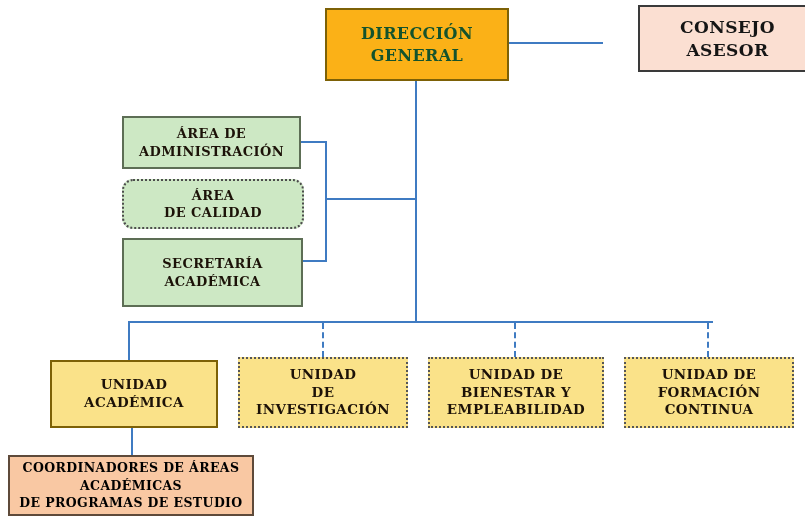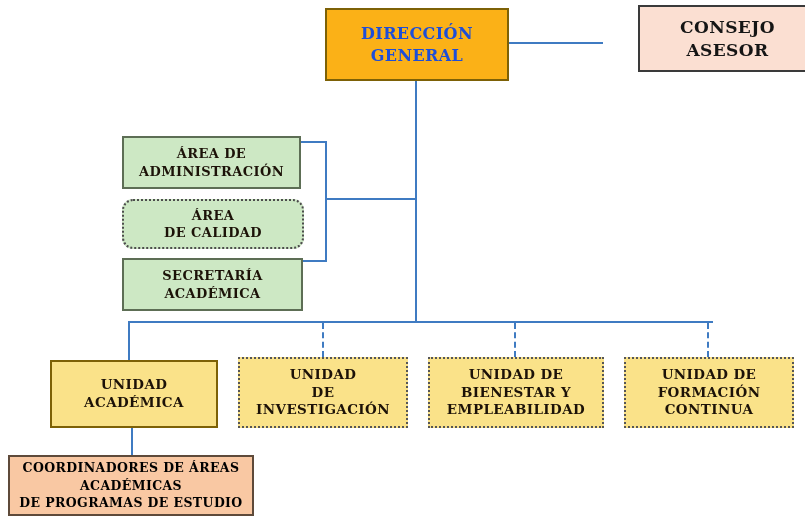--- a/index.html
+++ b/index.html
@@ -17,23 +17,23 @@
     display: flex;
     align-items: center;
     justify-content: center;
     text-align: center;
     font-weight: bold;
     white-space: pre-line;
     line-height: 1.32;
     letter-spacing: 0.4px;
     color: #1c1208;
   }
-  .fill-orange { background: #fbb117; border: 2px solid #7d6106; color: #1d4ed8; }
+  .fill-orange { background: #fbb117; border: 2px solid #7d6106; color: #14532d; }
   .fill-peach  { background: #fbdfd2; border: 2px solid #3a3a3a; color: #151515; }
-  .fill-green  { background: #cde8c4; margin-top: 20px; }
+  .fill-green  { background: #cde8c4; }
   .green-solid { border: 2px solid #5d6e55; }
   .green-dot   { border: 2px dotted #4c4c4c; }
   .fill-yellow { background: #fae289; }
   .yellow-solid{ border: 2px solid #7d6106; }
   .yellow-dot  { border: 2px dotted #565656; }
   .fill-salmon { background: #f9c8a3; border: 2px solid #5e4a3a; color: #000000; }
   .line {
     position: absolute;
   }
   .h-solid { height: 2px; background: #3f7bc2; }
@@ -63,21 +63,21 @@
 
   <div class="node fill-peach" style="left:638px; top:5px; width:179px; height:67px; font-size:17px;">CONSEJO
 ASESOR</div>
 
   <div class="node fill-green green-solid" style="left:122px; top:116px; width:179px; height:53px; font-size:13px;">ÁREA DE
 ADMINISTRACIÓN</div>
 
   <div class="node fill-green green-dot" style="left:122px; top:179px; width:182px; height:50px; font-size:13px;border-radius:11px;">ÁREA
 DE CALIDAD</div>
 
-  <div class="node fill-green green-solid" style="left:122px; top:238px; width:181px; height:53px; font-size:13px;">SECRETARÍA
+  <div class="node fill-green green-solid" style="left:122px; top:238px; width:181px; height:69px; font-size:13px;">SECRETARÍA
 ACADÉMICA</div>
 
   <div class="node fill-yellow yellow-solid" style="left:50px; top:360px; width:168px; height:68px; font-size:13.5px;">UNIDAD
 ACADÉMICA</div>
 
   <div class="node fill-yellow yellow-dot" style="left:238px; top:357px; width:170px; height:71px; font-size:13.5px;">UNIDAD
 DE
 INVESTIGACIÓN</div>
 
   <div class="node fill-yellow yellow-dot" style="left:428px; top:357px; width:176px; height:71px; font-size:13.5px;">UNIDAD DE

